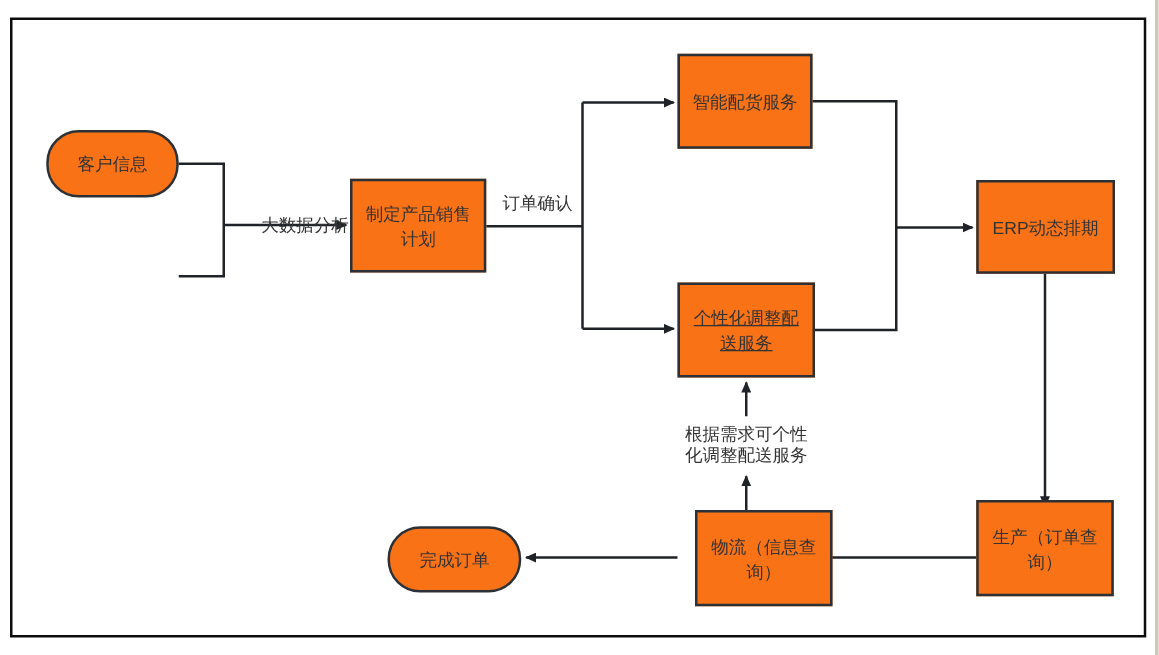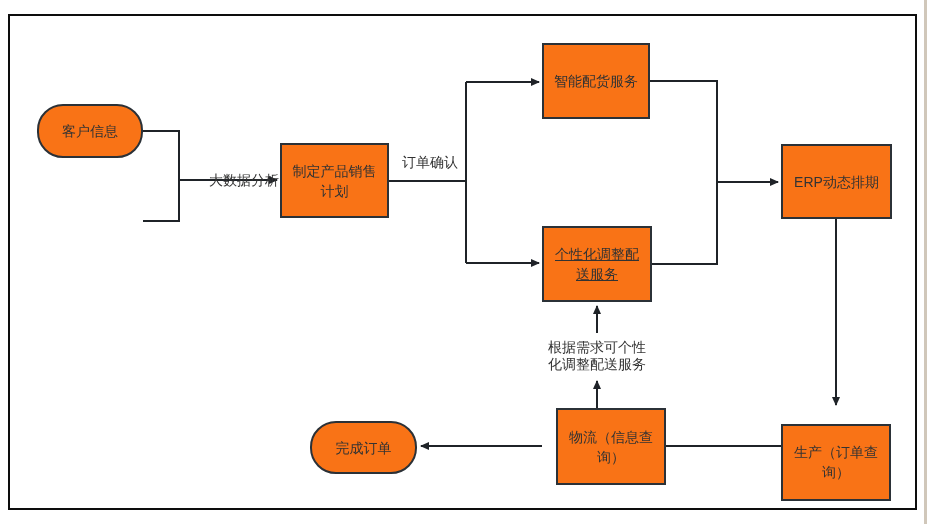--- a/index.html
+++ b/index.html
@@ -66,21 +66,21 @@
 
   <div class="node" style="left:542px;top:226px;width:110px;height:76px;text-decoration:underline;">
     <span>个性化调整配
 送服务</span>
   </div>
 
   <div class="node" style="left:781px;top:144px;width:111px;height:75px;text-align:center;">
     <span>ERP动态排期</span>
   </div>
 
-  <div class="node" style="left:781px;top:424px;width:110px;height:77px;font-family:Liberation Serif, serif;">
+  <div class="node" style="left:781px;top:400px;width:110px;height:77px;">
     <span>生产（订单查
 询）</span>
   </div>
 
   <div class="node" style="left:542px;top:408px;width:110px;height:77px;margin-left:14px;">
     <span>物流（信息查
 询）</span>
   </div>
 
   <div class="node rounded" style="left:310px;top:421px;width:107px;height:53px;">

